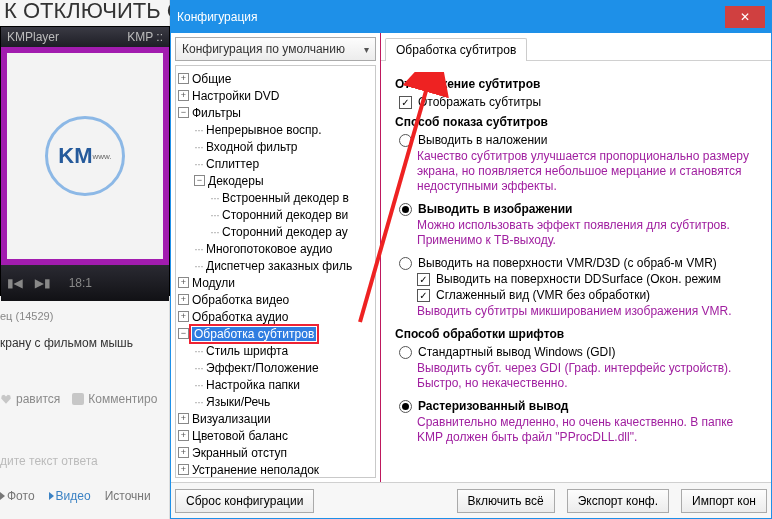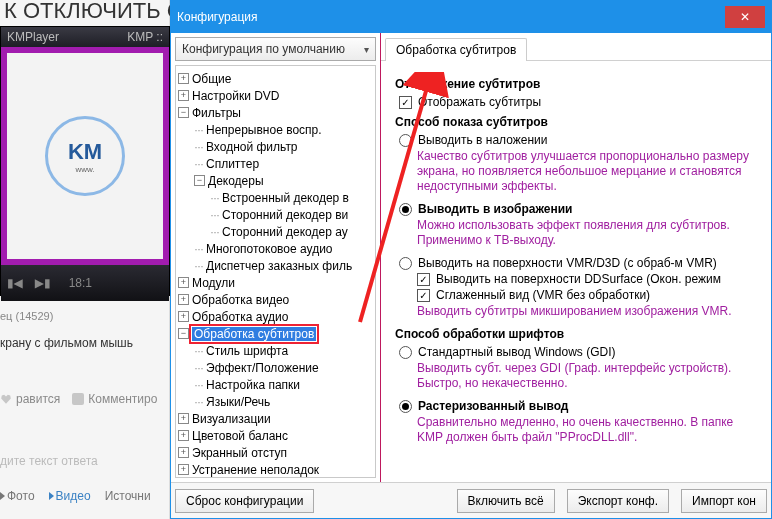--- a/index.html
+++ b/index.html
@@ -3,21 +3,21 @@
 <meta charset="utf-8">
 <style>
 * { margin:0; padding:0; box-sizing:border-box; font-family:"Segoe UI",Tahoma,Arial,sans-serif; font-size:12px; }
 body { background:#fff; width:772px; height:519px; overflow:hidden; position:relative; }
 .bg-left { position:absolute; left:0; top:0; width:170px; height:519px; background:#f5f5f5; border-right:1px solid #ddd; }
 .bg-title { position:absolute; left:0; top:-2px; font-size:22px; font-weight:500; color:#333; padding-left:4px; white-space:nowrap; }
 .kmp-window { position:absolute; left:0; top:26px; width:170px; height:270px; background:#a21caf; border:1px solid #000; }
 .kmp-titlebar { height:20px; background:linear-gradient(#3a3a44,#1e1e26); display:flex; align-items:center; padding:0 6px; color:#bbb; font-size:10px; }
 .kmp-titlebar span:last-child { margin-left:auto; }
 .kmp-vid { position:relative; height:206px; background:#f3f3f3; margin:6px; display:flex; align-items:center; justify-content:center; }
-.kmp-logo { width:80px; height:80px; border:3px solid #8cb8e6; border-radius:50%; display:flex; flex-direction:column; align-items:center; justify-content:center; color:#1c3f6e; }
+.kmp-logo { width:80px; height:80px; border:3px solid #8cb8e6; border-radius:50%; display:flex; flex-direction:row; align-items:center; justify-content:center; color:#1c3f6e; }
 .kmp-logo b { font-size:22px; color:#255a9b; }
 .kmp-logo small { font-size:8px; color:#666; }
 .kmp-ctrlbar { height:36px; background:linear-gradient(#2a2a32,#111115); display:flex; align-items:center; padding:0 6px; color:#888; font-size:10px; gap:12px; }
 .kmp-ctrlbar .time { margin-left:6px; }
 .bg-meta { position:absolute; left:0; top:306px; color:#888; font-size:11px; padding:4px 0; white-space:nowrap; }
 .bg-instr { position:absolute; left:0; top:336px; color:#333; white-space:nowrap; }
 .bg-social { position:absolute; left:0; top:392px; color:#8a8a8a; display:flex; gap:12px; align-items:center; }
 .bg-social span { display:inline-flex; align-items:center; gap:4px; }
 .bg-heart,.bg-bubble { width:12px; height:12px; background:#c7c7c7; }
 .bg-heart{ clip-path:polygon(50% 90%,10% 45%,15% 20%,35% 15%,50% 30%,65% 15%,85% 20%,90% 45%); }

